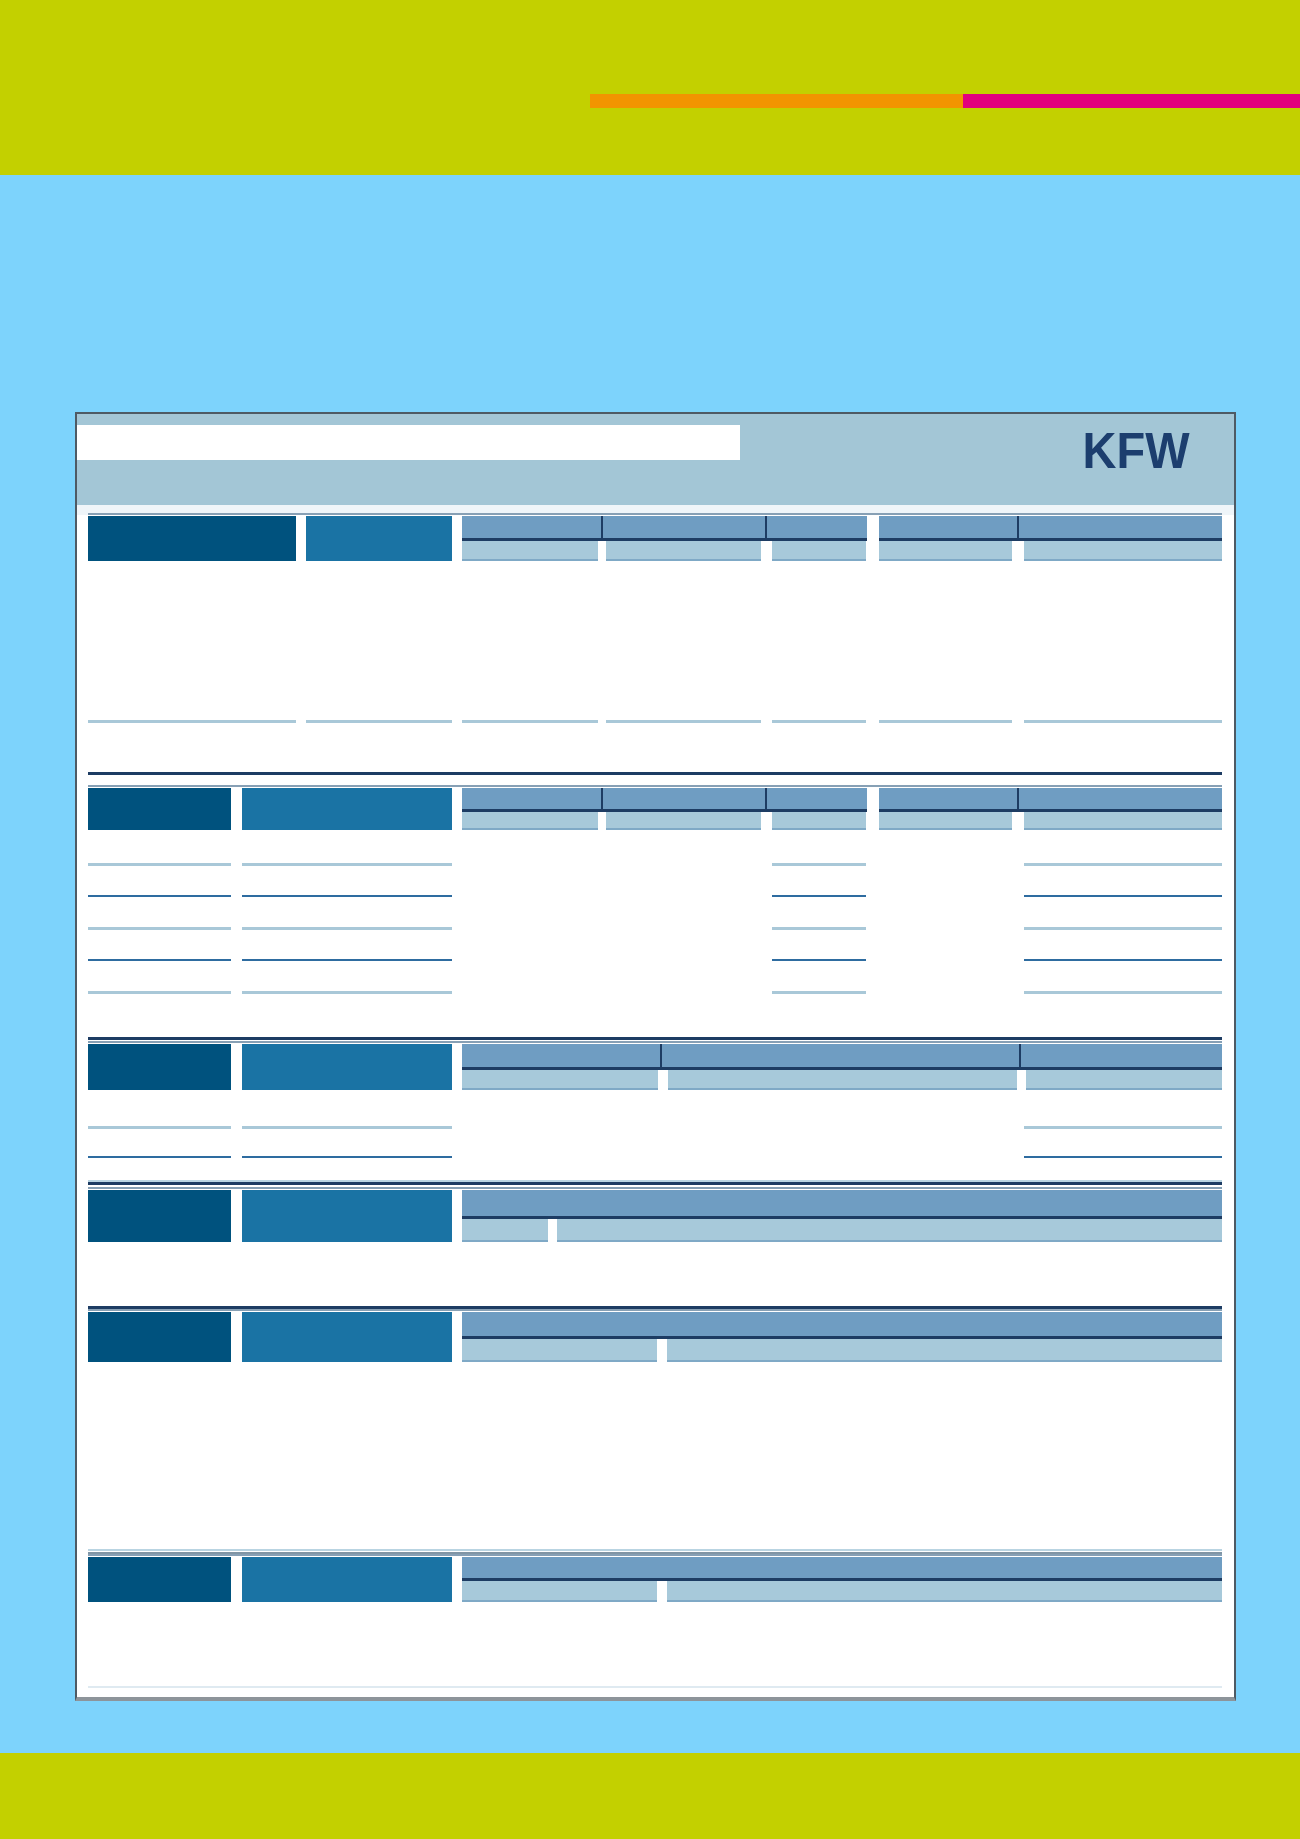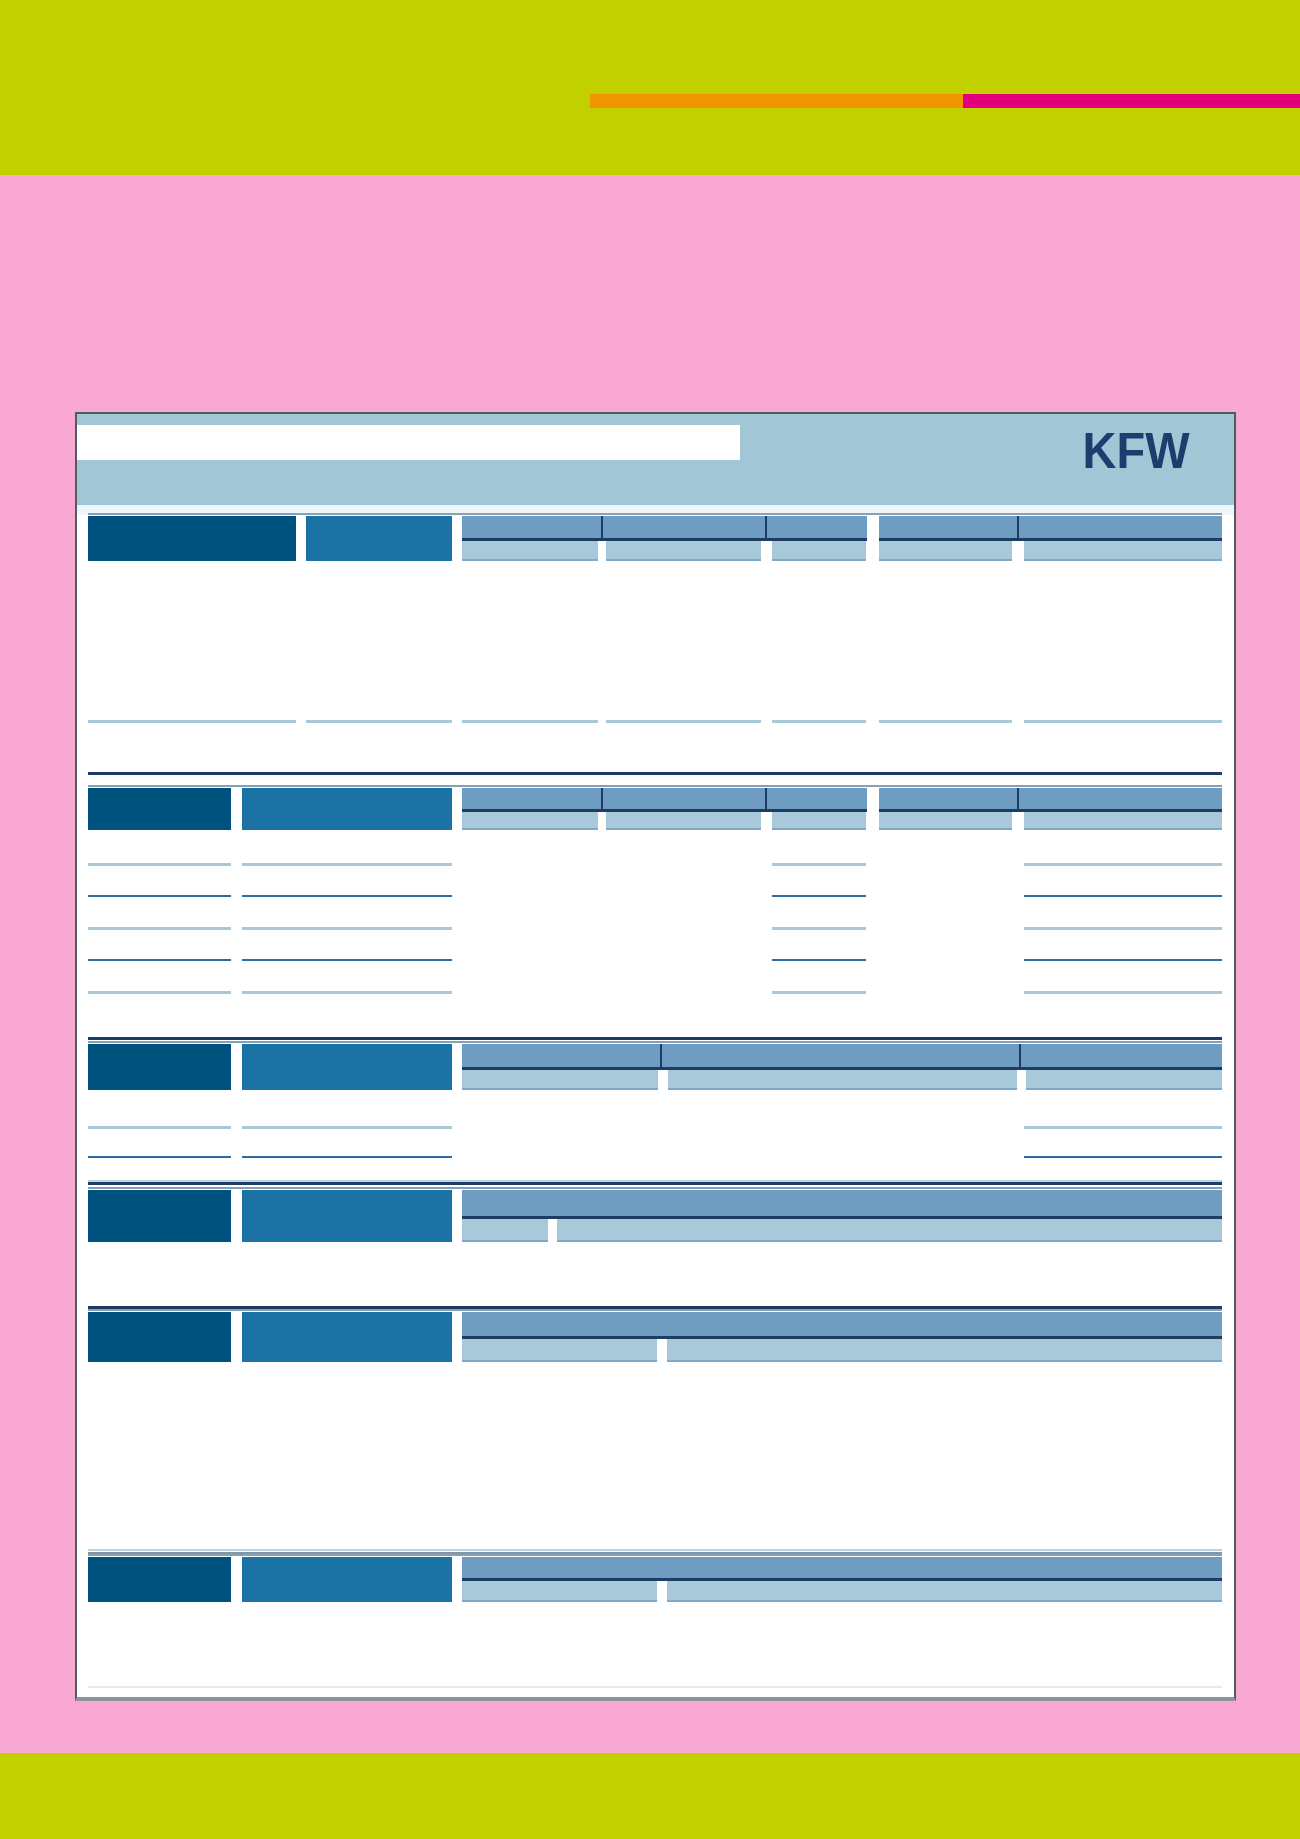--- a/index.html
+++ b/index.html
@@ -1,17 +1,17 @@
 <!DOCTYPE html>
 <html style="--green: #c3d000; --orange: #f29400; --magenta: #e2007d; --band: #a3c6d6; --pale: #eff5f9; --dark_blue: #00527e; --medium_blue: #1a73a4; --steel_blue: #6f9dc2; --light_cell: #a7c9da; --navy: #1d3c63; --line_light: #a9c8d8; --line_dark: #2e6ca0; --divider_gray: #8095a5; --hairline: #b9d4e2; --hairline_pale: #dfeaf1; --header_edge: #87a0b5; --cell_edge: #7fa9c6; --border: #4e5a64; --border_bottom: #8d949a; --logo_navy: #1c3e6e;"><head>
 <meta charset="utf-8">
 <style>
   html,body{margin:0;padding:0;background:#ffffff;}
   body{font-family:"Liberation Sans", sans-serif;}
-  #page{position:relative;width:1300px;height:1839px;background:#f9a8d4;overflow:hidden;}
+  #page{position:relative;width:1300px;height:1839px;background:#7dd3fc;overflow:hidden;}
   .abs{position:absolute;}
   
   #banner-top{left:0;top:0;width:1300px;height:175px;background:var(--green);}
   #orange-bar{left:590px;top:94px;width:373px;height:14px;background:var(--orange);}
   #magenta-bar{left:963px;top:94px;width:337px;height:14px;background:var(--magenta);}
   #banner-bottom{left:0;top:1753px;width:1300px;height:86px;background:var(--green);}
   
   #form-box{left:75px;top:412px;width:1161px;height:1289px;background:#ffffff;
     border:2px solid var(--border);border-bottom:4px solid var(--border_bottom);box-sizing:border-box;}
   

